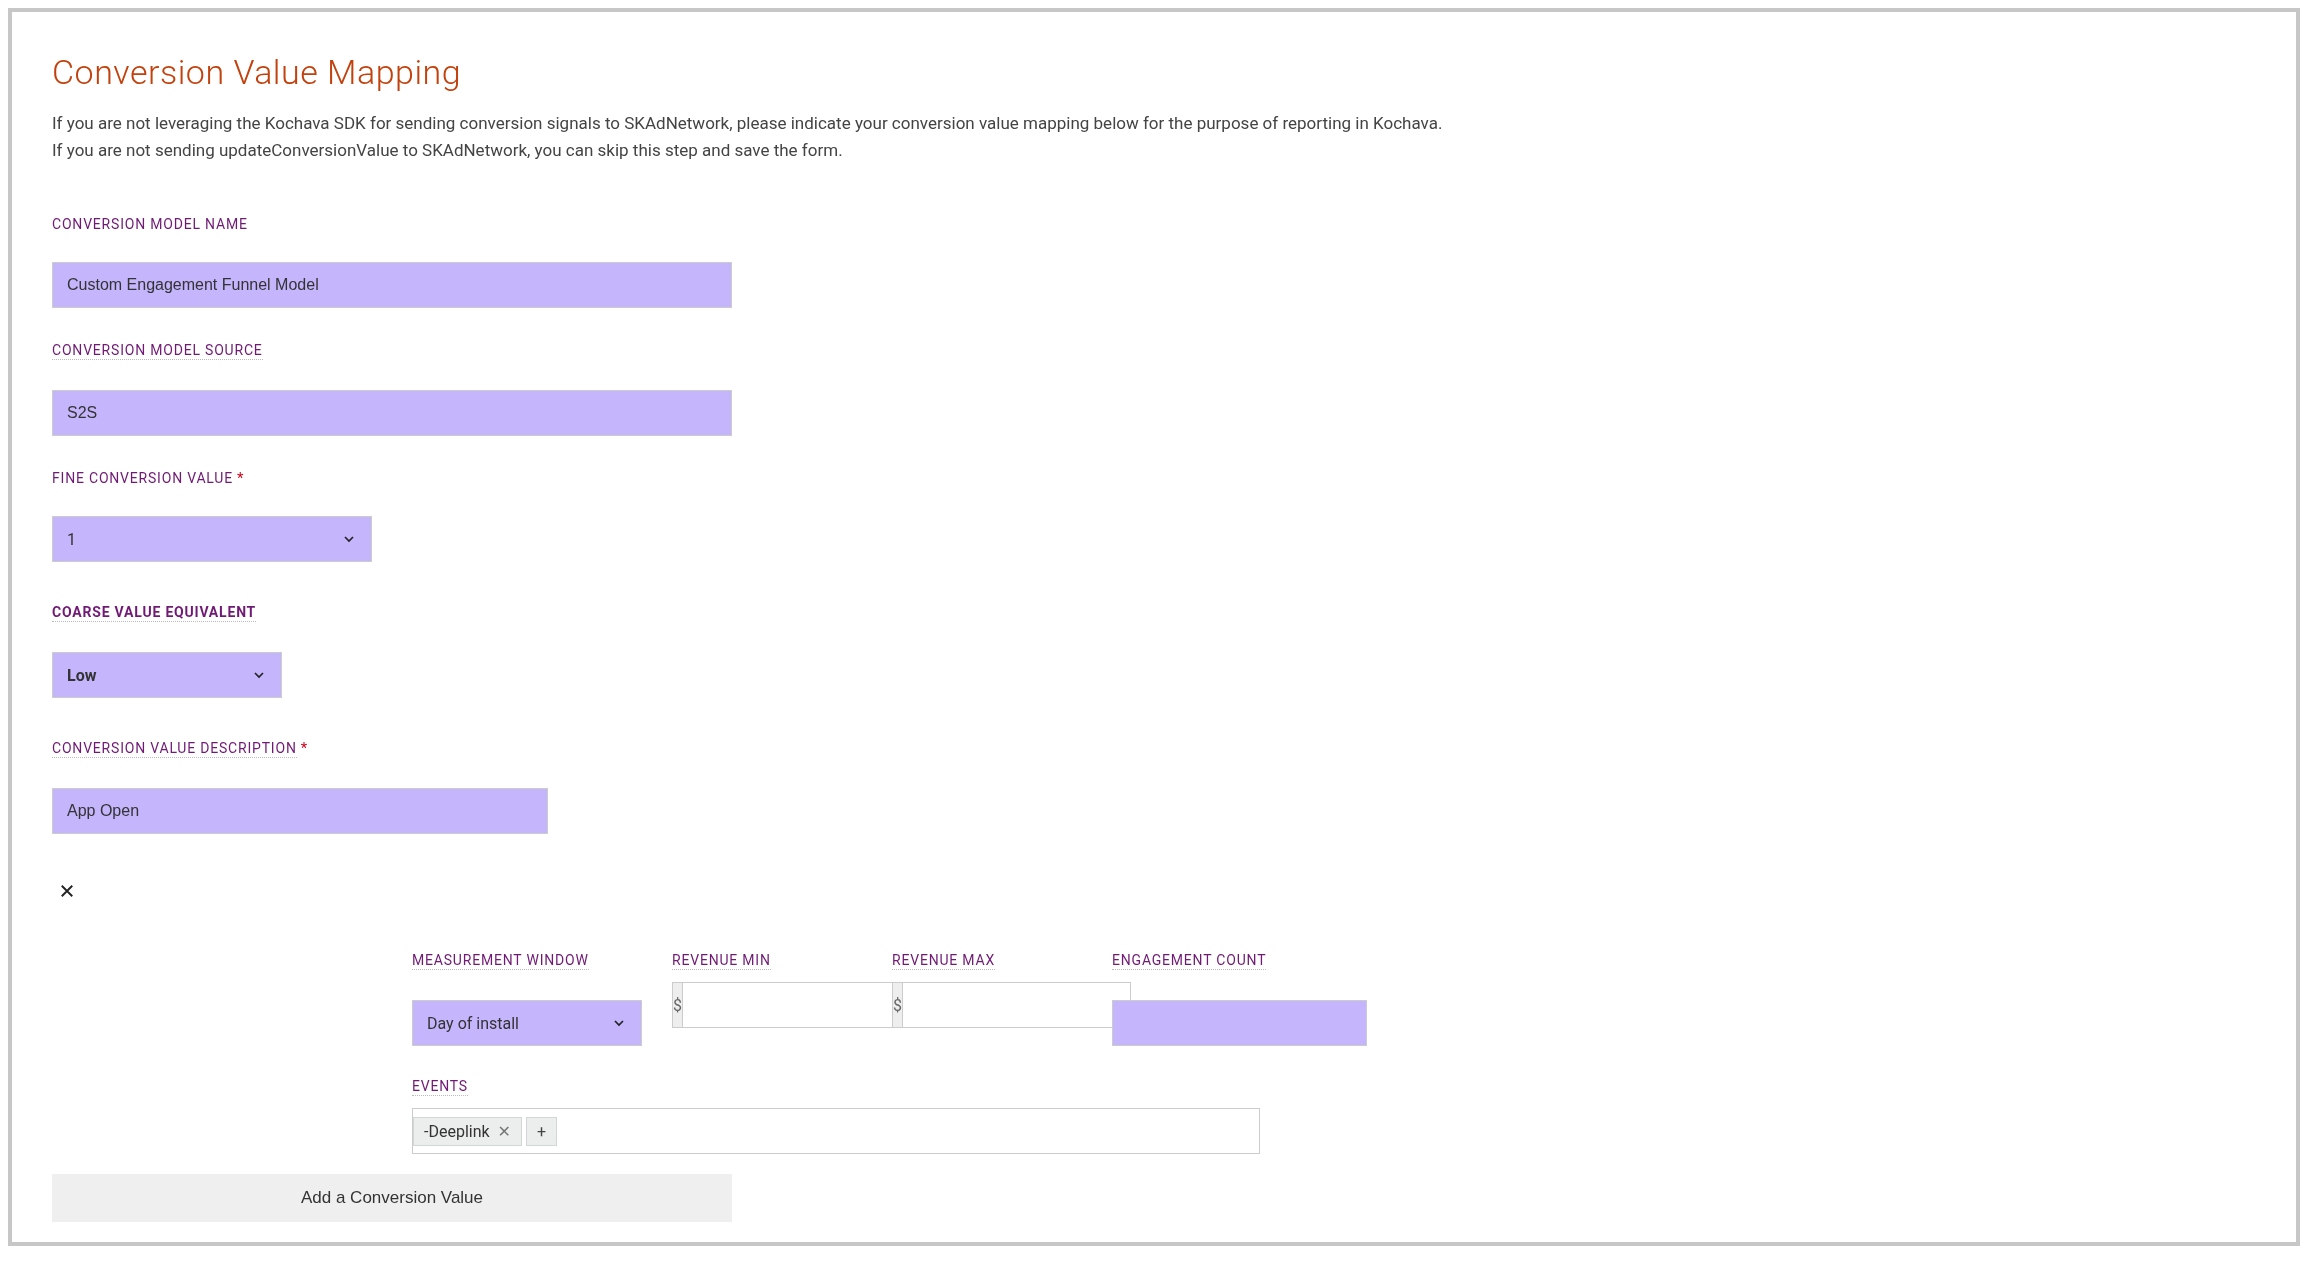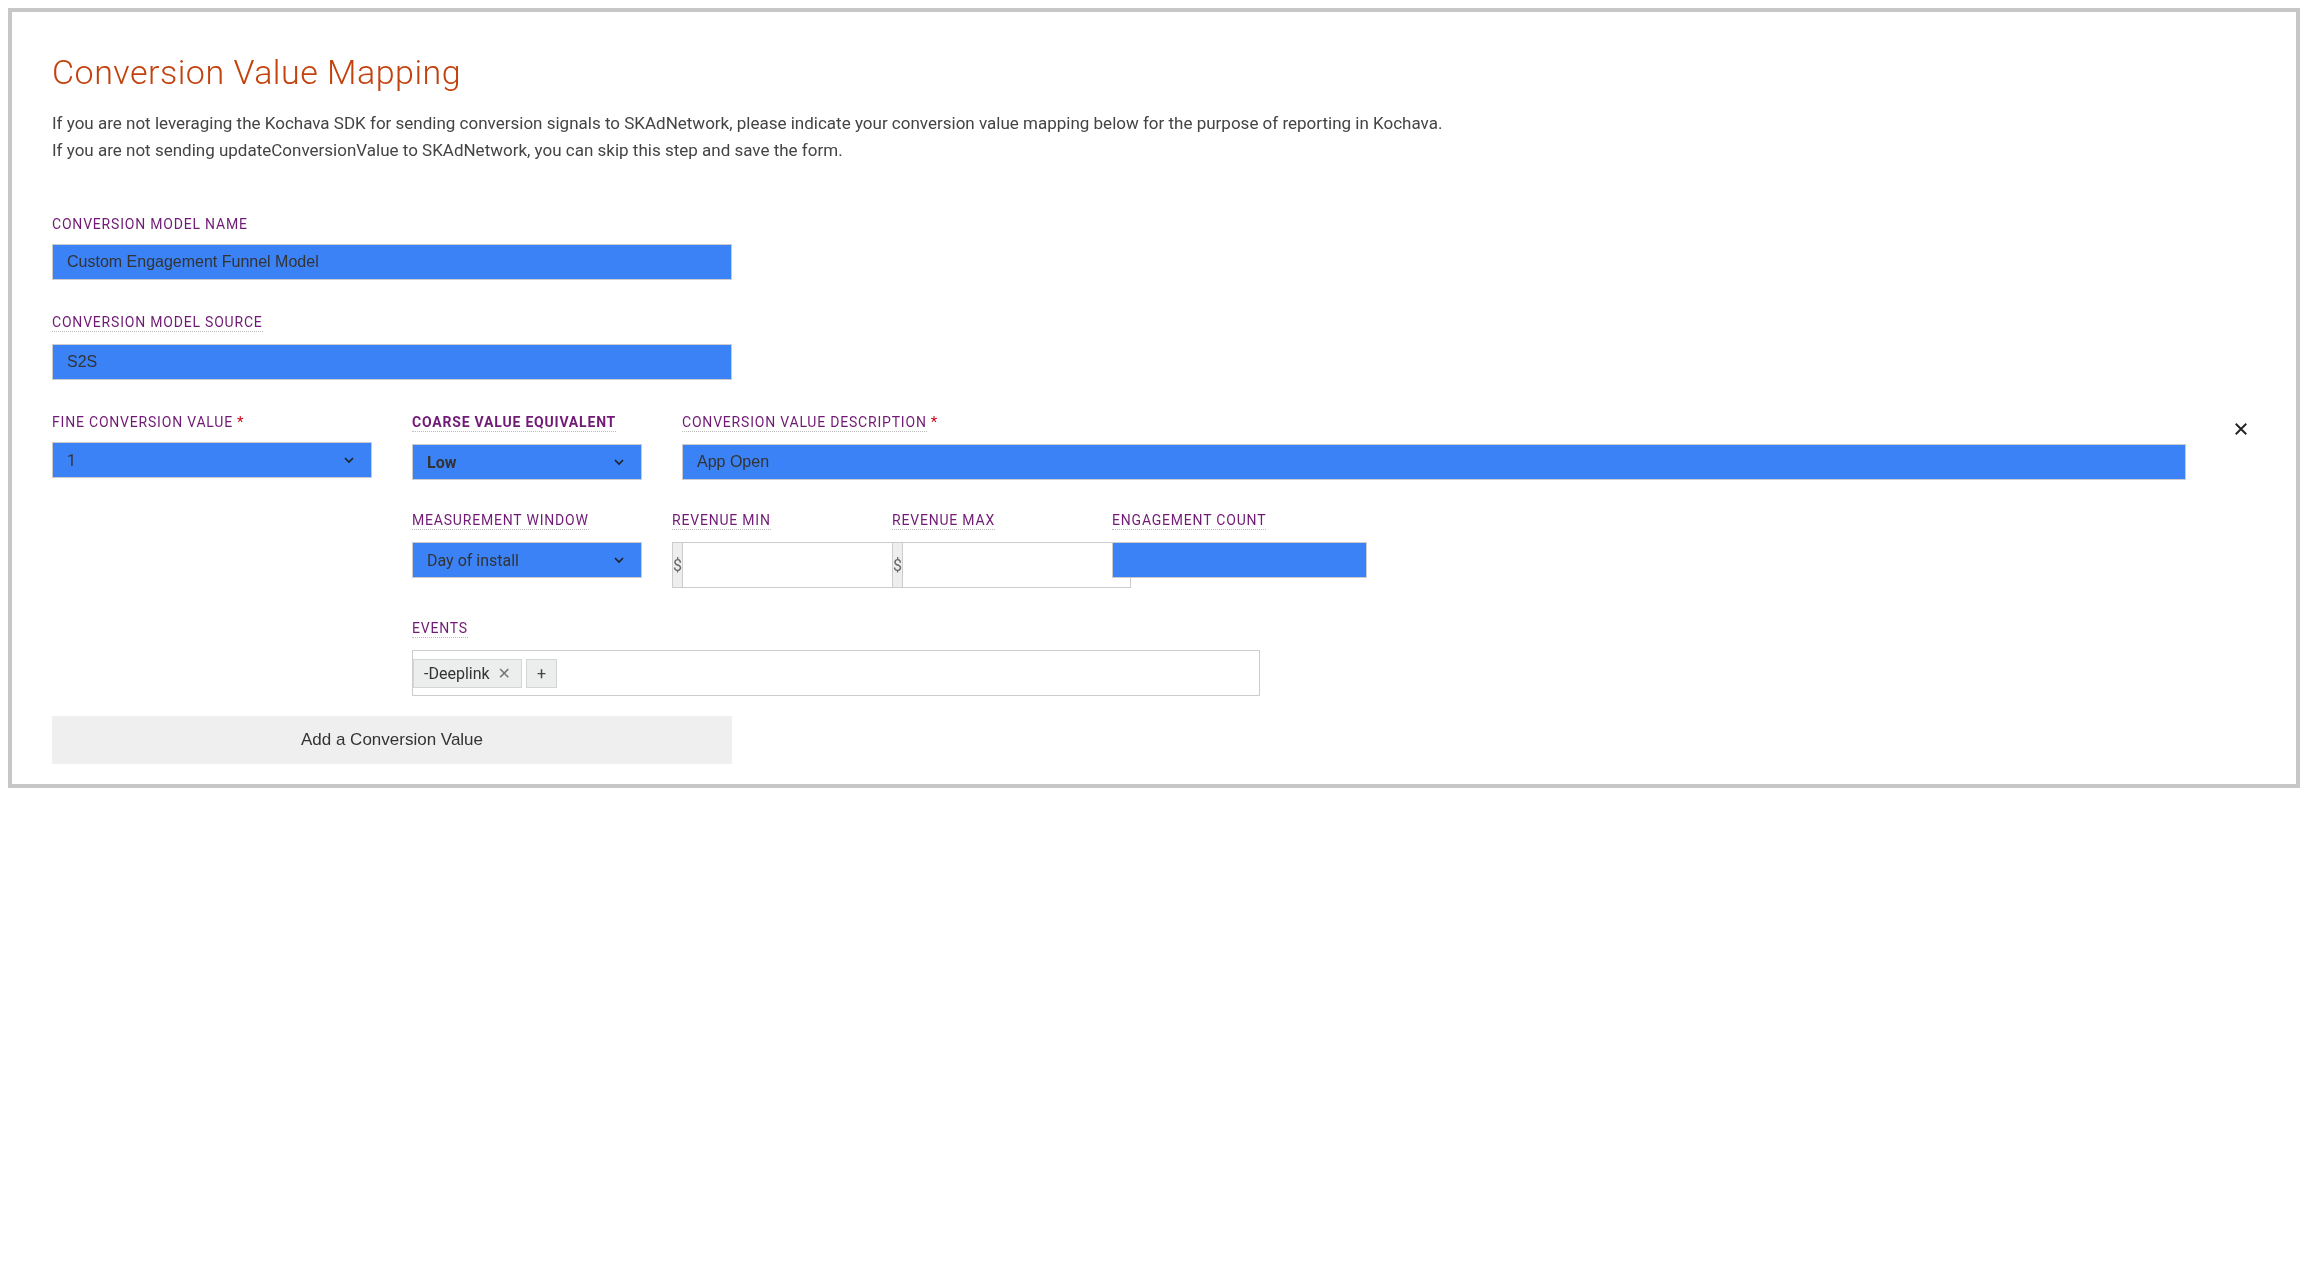--- a/index.html
+++ b/index.html
@@ -35,44 +35,46 @@
     margin-bottom: 12px;
     display: inline-block;
   }
   .field-label.dotted {
     border-bottom: 1px dotted #bbb;
     padding-bottom: 1px;
   }
   .req { color: #d0021b; margin-left: 4px; font-size: 15px; }
   .text-input, .select {
     width: 100%;
-    height: 36px;
+    height: 46px;
     border: 1px solid #ccc;
     padding: 0 14px;
     font-size: 16px;
     color: #333;
-    background: #3b82f6;
+    background: #c4b5fd;
+    margin-top: 18px;
   }
   .select {
     position: relative;
     display: flex;
     align-items: center;
     justify-content: space-between;
     cursor: pointer;
   }
   .chev {
     width: 16px; height: 16px; flex: 0 0 auto;
   }
   .row { margin-bottom: 32px; }
   .half { width: 680px; max-width: 100%; }
   .grid-row {
     display: flex;
     gap: 40px;
     align-items: flex-start;
     margin-bottom: 30px;
+    flex-direction: column;
   }
   .col-fine { width: 320px; flex: 0 0 auto; }
   .col-coarse { width: 230px; flex: 0 0 auto; font-weight: bold; }
   .col-desc { flex: 1 1 auto; min-width: 300px; }
   .col-x { flex: 0 0 auto; display:flex; align-items:flex-end; padding-bottom:8px;}
   .x-btn { font-size: 22px; color:#333; background:none; border:none; cursor:pointer; padding:6px; }
   .indent { margin-left: 360px; }
   .inner-row { display:flex; gap:30px; margin-bottom:30px; flex-wrap: wrap;}
   .col-mw { width: 230px; }
   .col-rev { width: 190px; }

